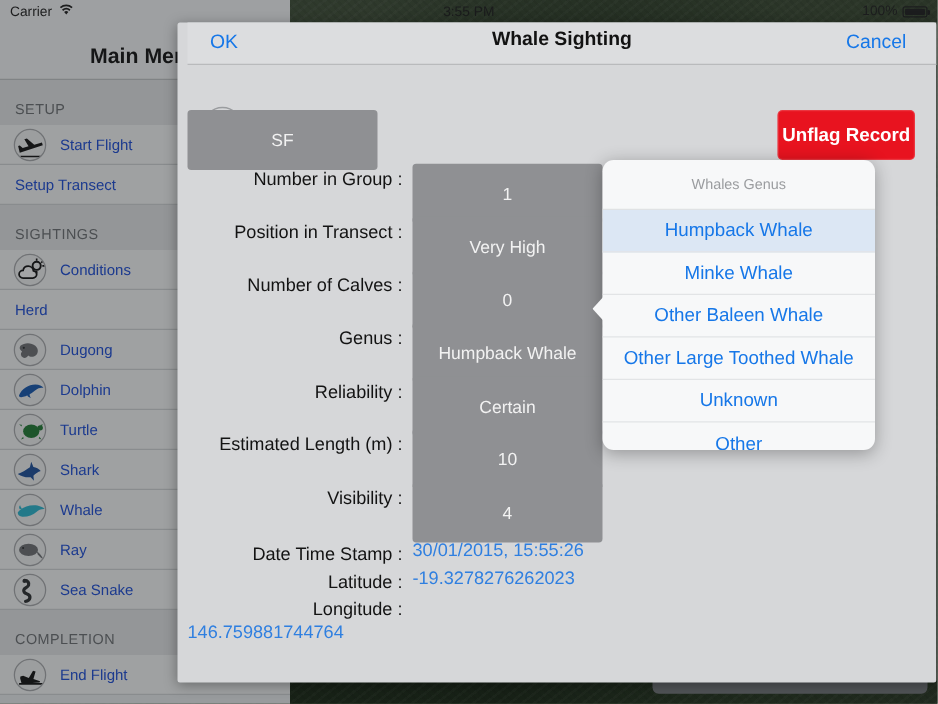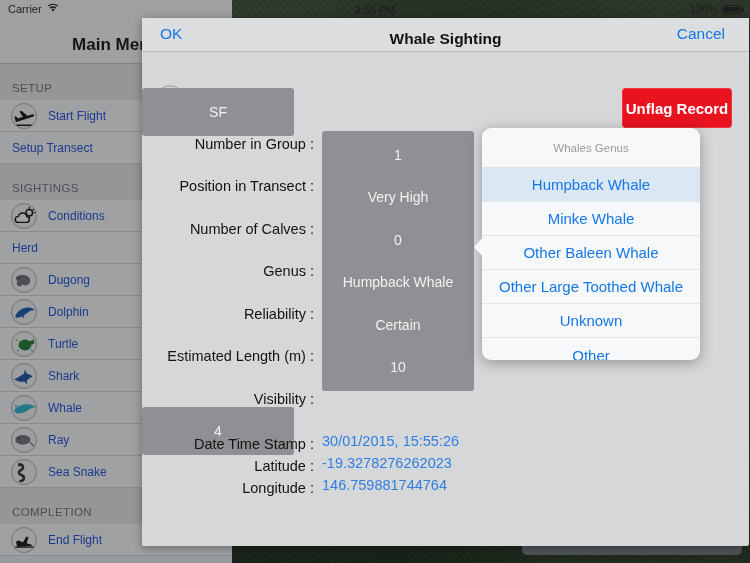--- a/index.html
+++ b/index.html
@@ -98,32 +98,33 @@
   }
 
   
   #dim { position:absolute; inset:0; background:rgba(28,30,32,.40); z-index:6; }
 
   
   #modal {
     position:absolute; left:142px; top:18px; width:607px; height:528px;
     background:#d6d7d9; z-index:7; box-shadow:0 2px 10px rgba(0,0,0,.35);
     border-radius:2px;
+    padding-left:8px;
   }
   #modal-head {
     height:34px; background:#dcdddf; border-bottom:1px solid #b9babc;
     position:relative;
   }
   #modal-head .hbtn {
     position:absolute; top:7px; font-size:15.5px; color:#1677e8; cursor:pointer;
   }
   #btn-ok { left:18px; }
   #btn-cancel { right:24px; }
   #modal-title {
-    position:absolute; left:0; right:0; top:12px; text-align:center;
+    position:absolute; left:0; right:0; top:5px; text-align:center;
     font-size:15.5px; font-weight:bold; color:#121212;
   }
 
   #modal-body { position:relative; height:494px; }
 
   
   #rec-thumb { position:absolute; left:8px; top:32px; width:44px; height:42px; }
 
   
   #unflag {
@@ -372,34 +373,34 @@
       <span class="fval">Humpback Whale</span>
     </div>
     <div class="frow" style="top:249px;">
       <span class="flabel">Reliability :</span>
       <span class="fval">Certain</span>
     </div>
     <div class="frow" style="top:291px;">
       <span class="flabel">Estimated Length (m) :</span>
       <span class="fval">10</span>
     </div>
-    <div class="frow" style="top:334px;flex-direction:column;">
+    <div class="frow" style="top:334px;">
       <span class="flabel">Visibility :</span>
       <span class="fval">4</span>
     </div>
 
     <div class="frow" style="top:379px;">
       <span class="flabel">Date Time Stamp :</span>
       <span class="ftext">30/01/2015, 15:55:26</span>
     </div>
     <div class="frow" style="top:401px;">
       <span class="flabel">Latitude :</span>
       <span class="ftext">-19.3278276262023</span>
     </div>
-    <div class="frow" style="top:423px;">
+    <div class="frow" style="top:423px;flex-direction:column;">
       <span class="flabel">Longitude :</span>
       <span class="ftext">146.759881744764</span>
     </div>
   </div>
 </div>
 
 <svg id="pop-arrow" viewBox="0 0 10 22">
   <path d="M10 0 L0 11 L10 22 Z" fill="#f7f8f9"></path>
 </svg>
 <div id="popover">

